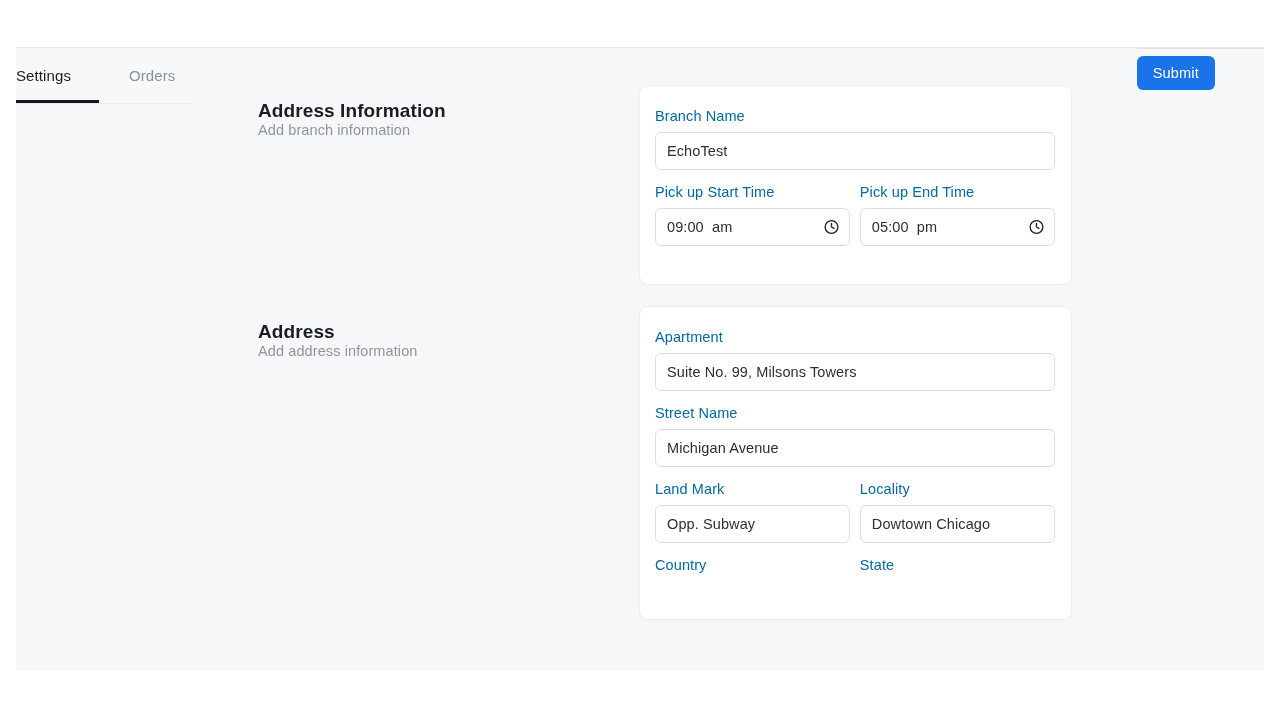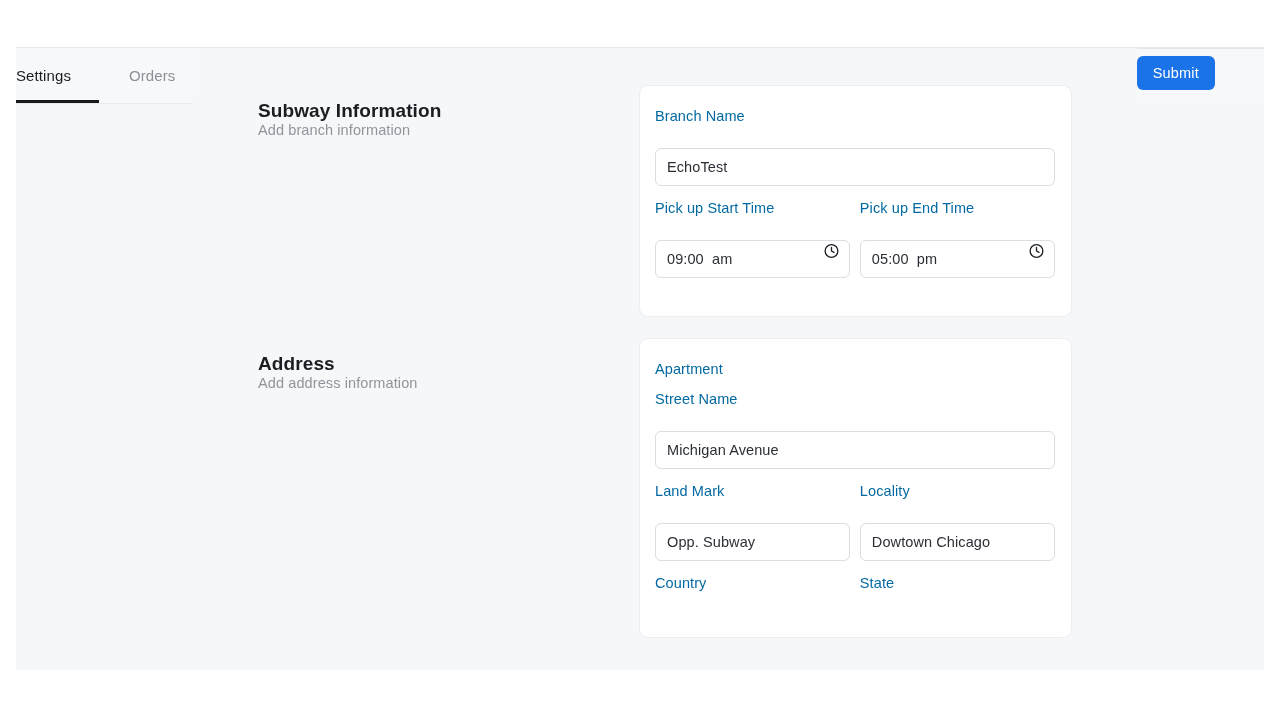--- a/index.html
+++ b/index.html
@@ -122,21 +122,20 @@
     height: 38px;
     border: 1px solid #dadde2;
     border-radius: 6px;
     background: #fff;
     padding: 0 11px;
     font-size: 14.5px;
     color: #2b2f35;
     font-family: inherit;
     letter-spacing: .1px;
     outline: none;
-    margin-top: 16px;
   }
   .input.has-icon { padding-right: 36px; }
   .input::placeholder { color: #a5a9af; }
 
   .icon-btn {
     position: absolute;
     right: 10px;
     top: 50%;
     transform: translateY(-50%);
     width: 17px;
@@ -191,21 +190,21 @@
     </button>
     <button class="tab tab-1">
       <span>Orders</span>
     </button>
   </div>
 
   <div class="scroll-area">
 
     <div class="section">
       <div class="sec-aside">
-        <div class="sec-title">Subway Information</div>
+        <div class="sec-title">Address Information</div>
         <div class="sec-sub">Add branch information</div>
       </div>
       <div class="card">
 
         <div class="field">
           <label class="label">Branch Name</label>
           <div class="input-wrap">
             <input class="input" type="text" value="EchoTest" style="">
           </div>
         </div>
@@ -243,20 +242,23 @@
 
     <div class="section">
       <div class="sec-aside">
         <div class="sec-title">Address</div>
         <div class="sec-sub">Add address information</div>
       </div>
       <div class="card">
 
         <div class="field">
           <label class="label">Apartment</label>
+          <div class="input-wrap">
+            <input class="input" type="text" value="Suite No. 99, Milsons Towers" style="">
+          </div>
         </div>
 
         <div class="field">
           <label class="label">Street Name</label>
           <div class="input-wrap">
             <input class="input" type="text" value="Michigan Avenue" style="">
           </div>
         </div>
 
         <div class="row2">

